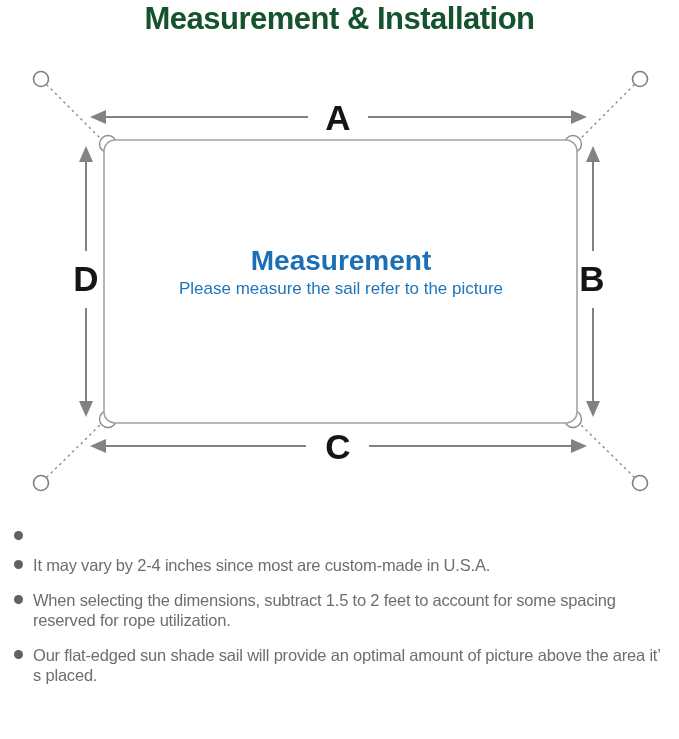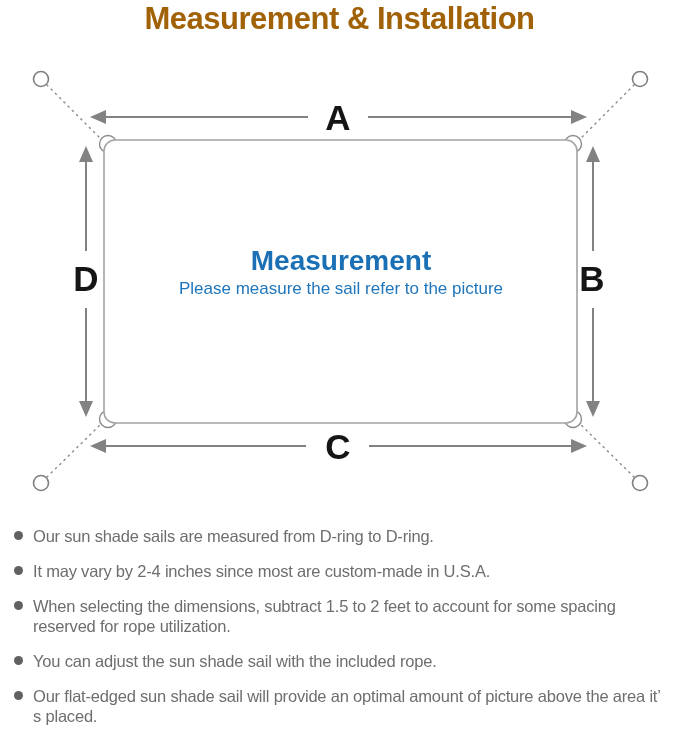--- a/index.html
+++ b/index.html
@@ -15,21 +15,21 @@
     position: absolute;
     top: 0; left: 0;
     width: 100%;
     margin: 0;
     padding-top: 2px;
     text-align: center;
     font-size: 31px;
     line-height: 34px;
     font-weight: 700;
     letter-spacing: -0.5px;
-    color: #a16207;
+    color: #14532d;
   }
   .diagram-svg {
     position: absolute;
     top: 0; left: 0;
   }
   .dim-letter {
     font-family: "Liberation Sans", sans-serif;
     font-size: 35px;
     font-weight: 700;
     fill: #151515;
@@ -139,33 +139,28 @@
     </g>
     <text class="dim-letter" x="592" y="291" text-anchor="middle">B</text>
 
     <text class="center-title" x="341" y="270" text-anchor="middle">Measurement</text>
     <text class="center-subtitle" x="341" y="294" text-anchor="middle">Please measure the sail refer to the picture</text>
   </svg>
 
   <ul class="notes-list">
     <li class="note-item">
       <span class="bullet-dot"></span>
-      <span class="note-text">Our sun shade sails are measured from D-ring to D-ring.</span>
     </li>
     <li class="note-item">
       <span class="bullet-dot"></span>
       <span class="note-text">It may vary by 2-4 inches since most are custom-made in U.S.A.</span>
     </li>
     <li class="note-item">
       <span class="bullet-dot"></span>
       <span class="note-text">When selecting the dimensions, subtract 1.5 to 2 feet to account for some spacing reserved for rope utilization.</span>
     </li>
     <li class="note-item">
       <span class="bullet-dot"></span>
-      <span class="note-text">You can adjust the sun shade sail with the included rope.</span>
-    </li>
-    <li class="note-item">
-      <span class="bullet-dot"></span>
       <span class="note-text">Our flat-edged sun shade sail will provide an optimal amount of picture above the area it’ s placed.</span>
     </li>
   </ul>
 
 </div>
 
 </body></html>

